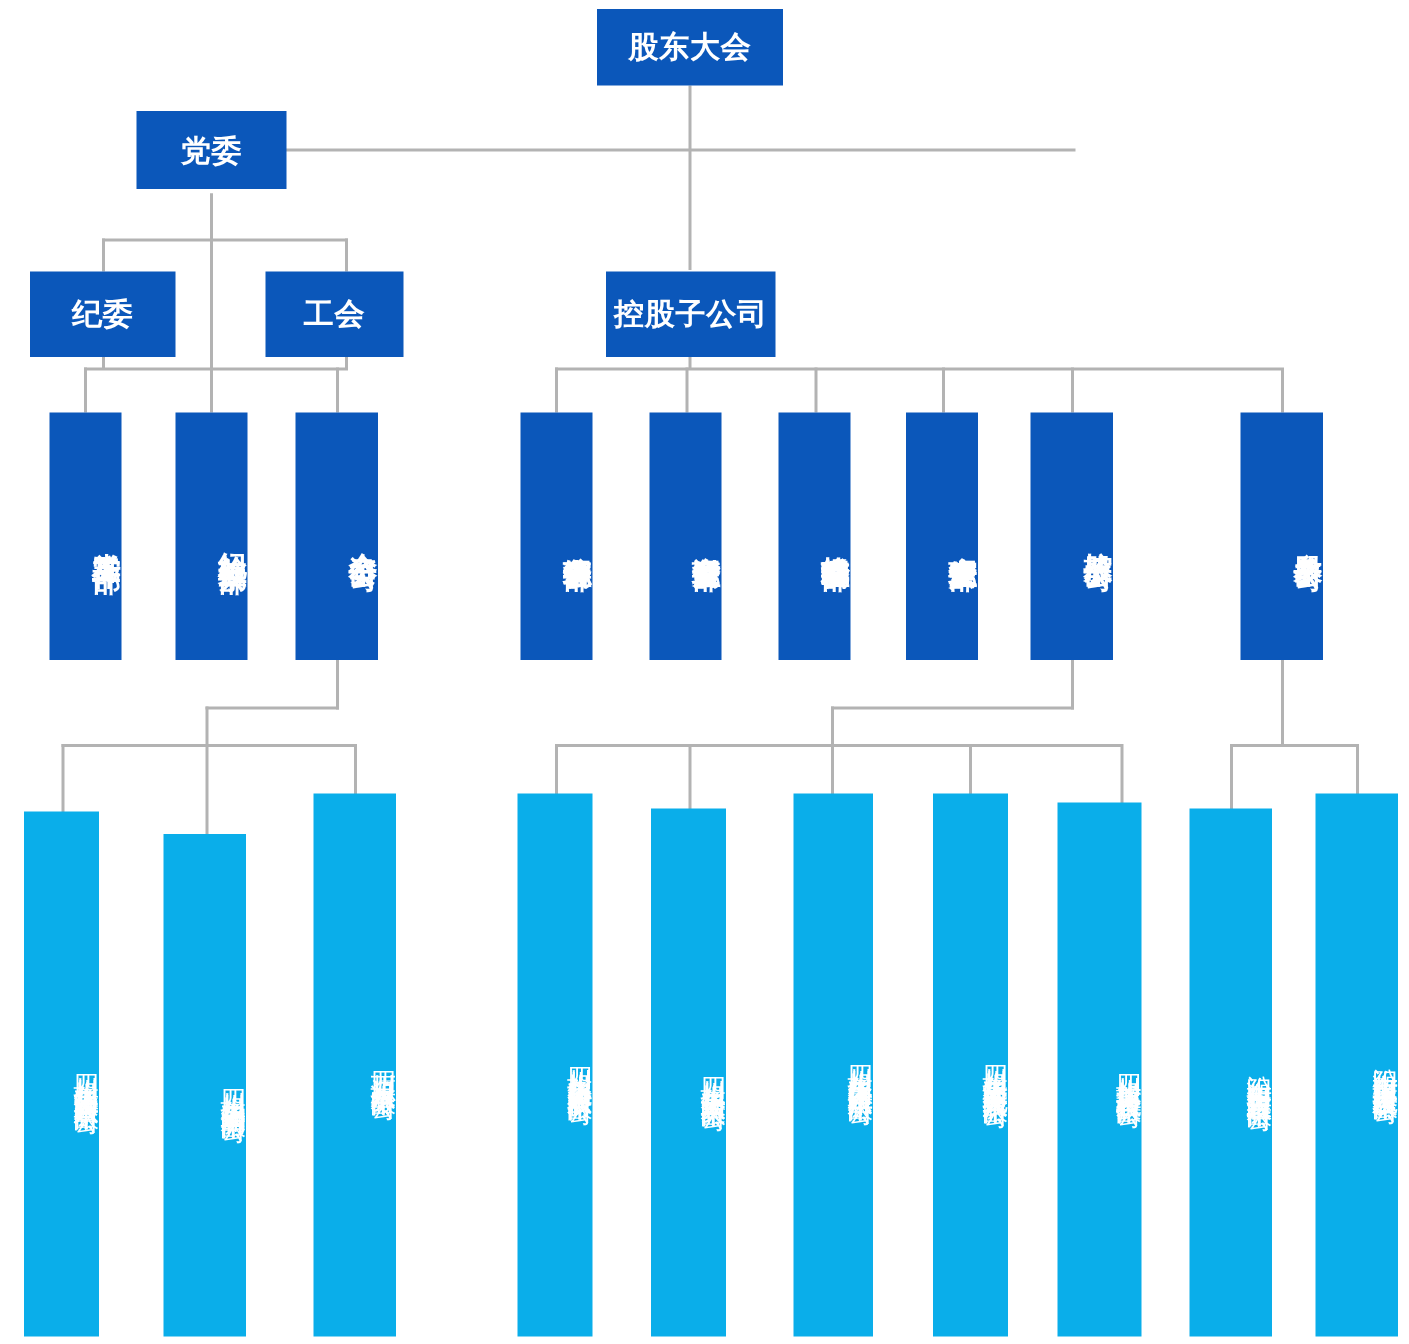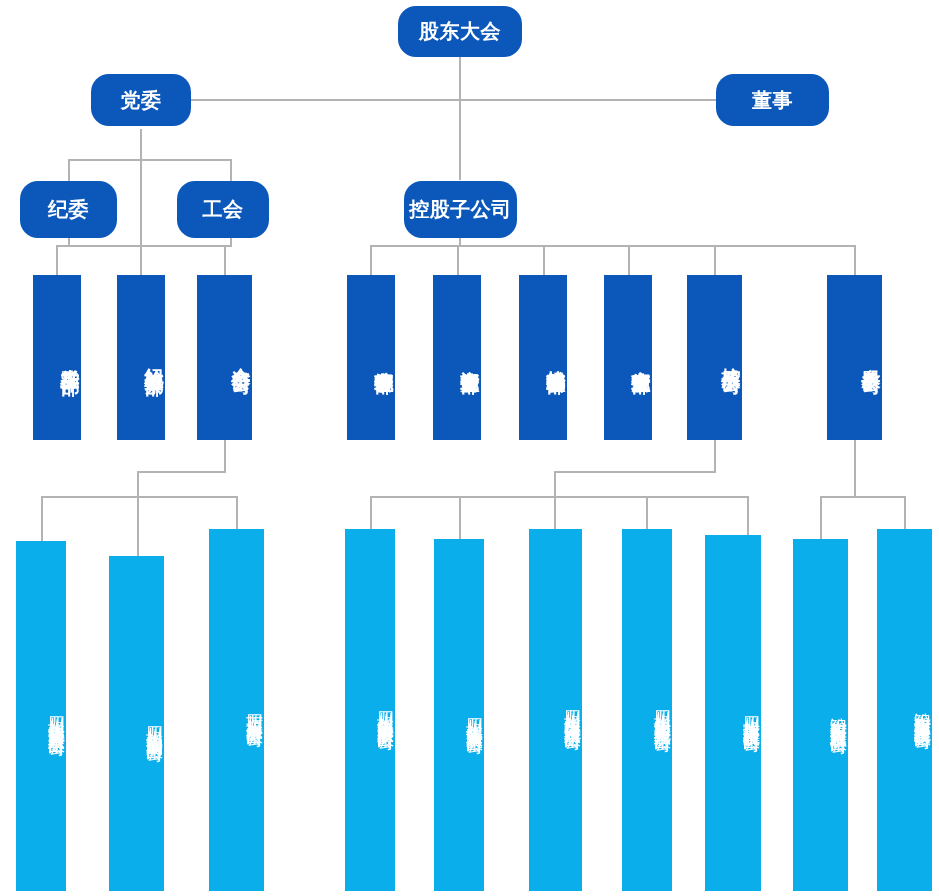--- a/index.html
+++ b/index.html
@@ -37,21 +37,20 @@
     line-height: 1.14;
     letter-spacing: 0.5px;
   }
   .node.dark   { background: #0b57ba; }
   .node.light  { background: #0aaeea; }
 
   .node.horiz {
     font-size: 20px;
     font-weight: 700;
     writing-mode: horizontal-tb;
-    border-radius: 18px;
   }
   .node.vert {
     writing-mode: vertical-rl;
     text-orientation: upright;
     font-size: 19px;
     font-weight: 700;
     padding: 10px 0;
     align-items: flex-start;
   }
   .node.vert.dept {
@@ -125,23 +124,20 @@
   <div class="conn v" style="left:820px; top:496px; height:44px;"></div>
   <div class="conn v" style="left:904px; top:496px; height:34px;"></div>
 
   <div class="node dark horiz" style="left:398px; top:6px; width:124px; height:51px;">
     <span>股东大会</span>
   </div>
 
   <div class="node dark horiz" style="left:91px; top:74px; width:100px; height:52px;">
     <span>党委</span>
   </div>
-  <div class="node dark horiz" style="left:716px; top:74px; width:113px; height:52px;">
-    <span>董事</span>
-  </div>
 
   <div class="node dark horiz" style="left:20px; top:181px; width:97px; height:57px;">
     <span>纪委</span>
   </div>
   <div class="node dark horiz" style="left:177px; top:181px; width:92px; height:57px;">
     <span>工会</span>
   </div>
   <div class="node dark horiz" style="left:404px; top:181px; width:113px; height:57px;">
     <span>控股子公司</span>
   </div>

